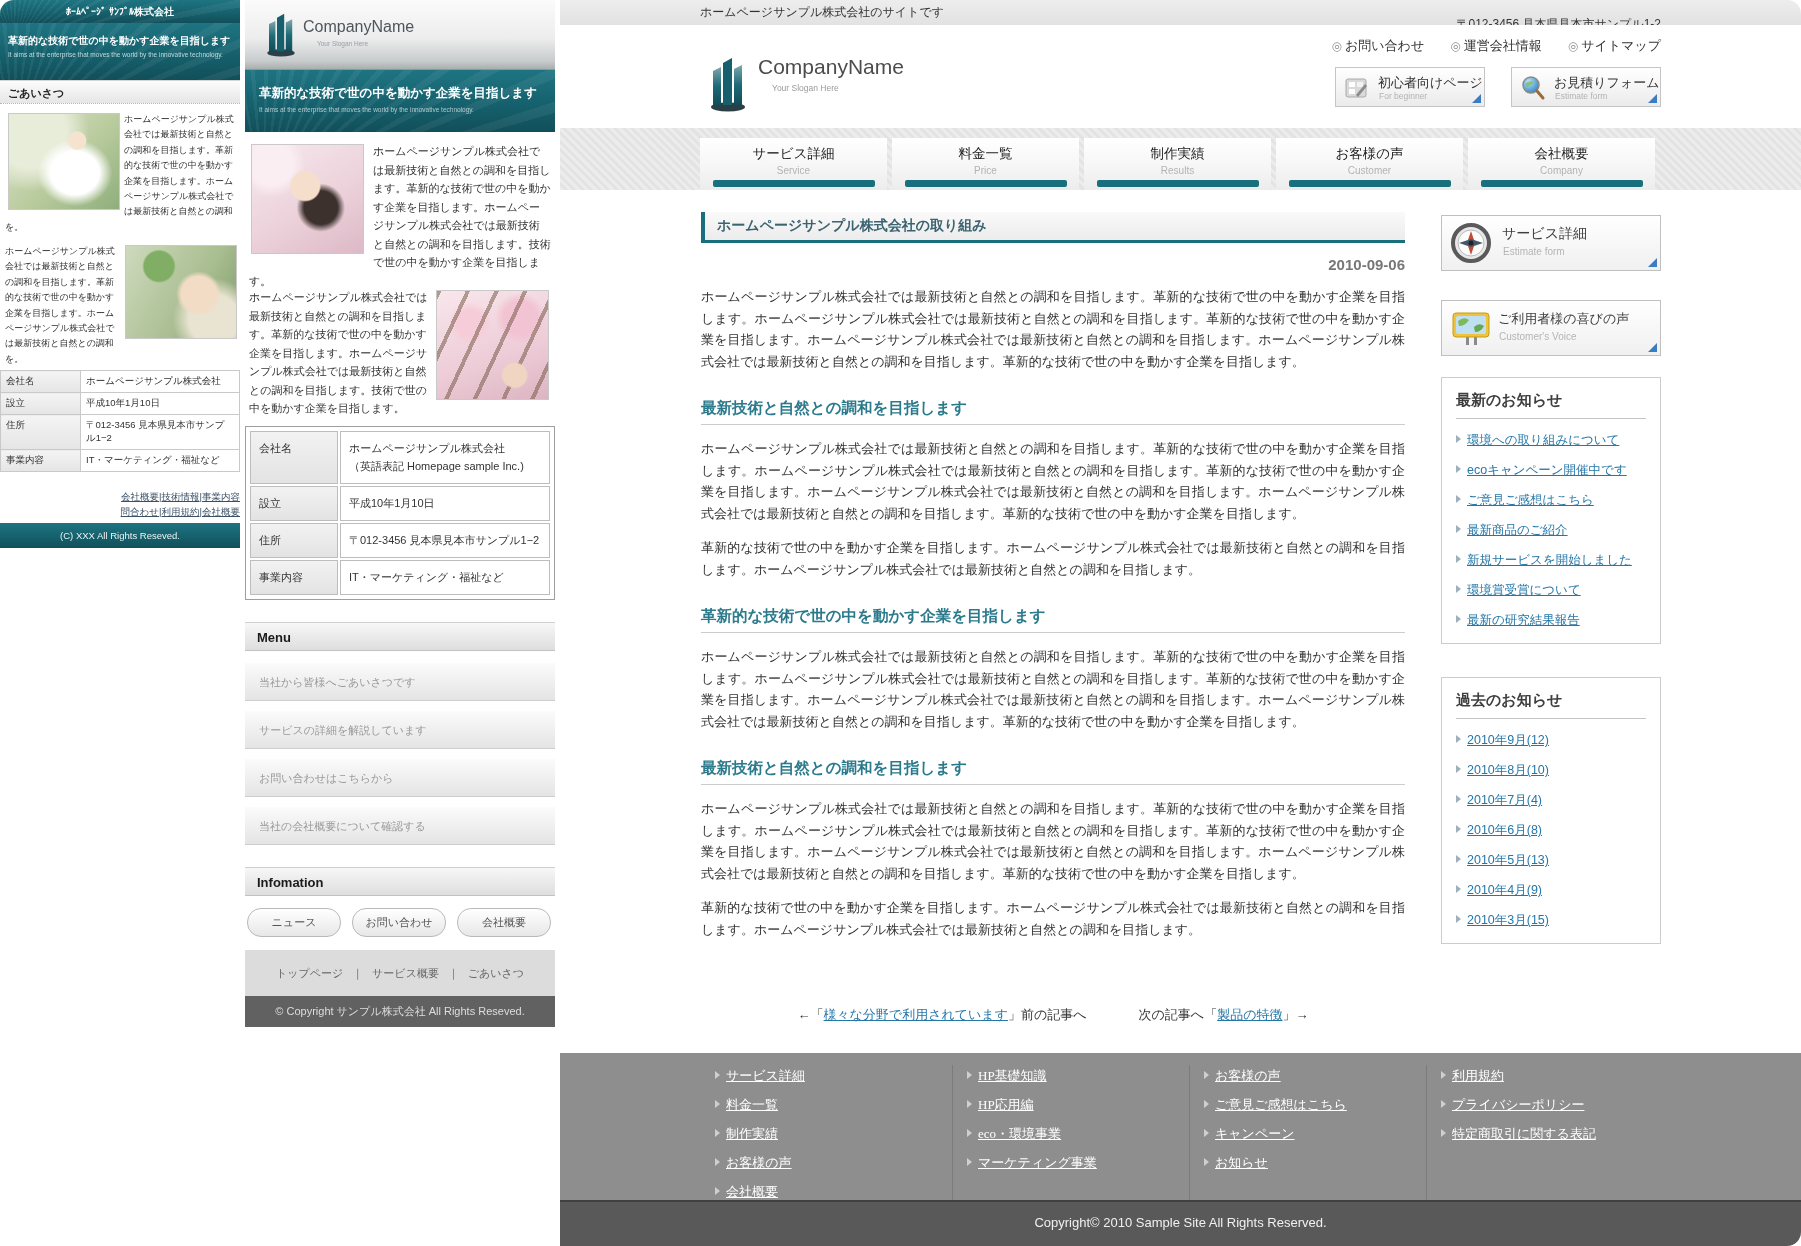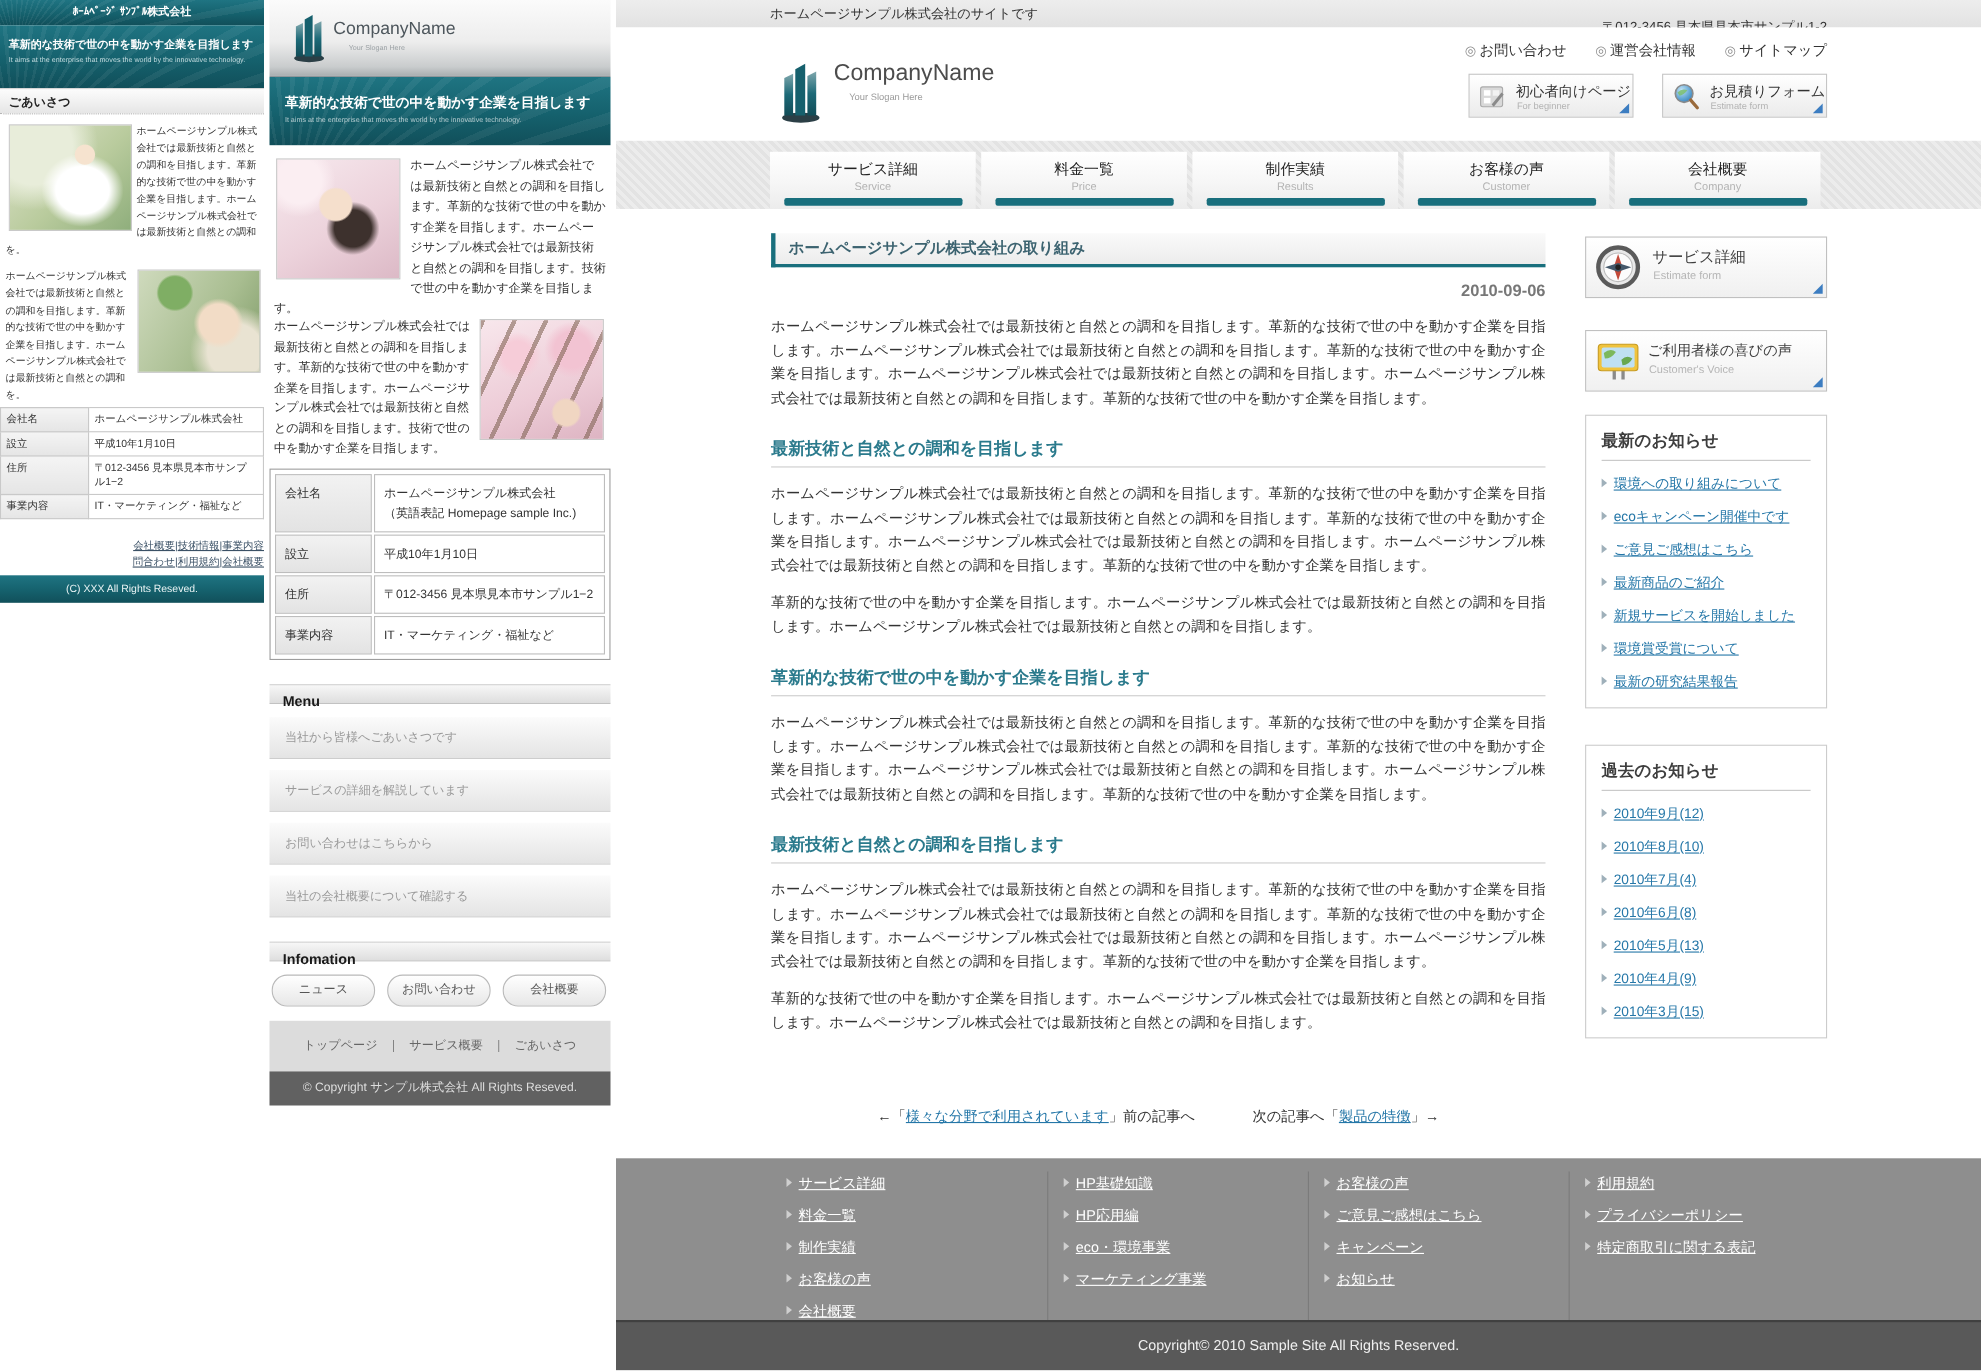--- a/index.html
+++ b/index.html
@@ -1,18 +1,18 @@
 <!DOCTYPE html>
 <html><head>
 <meta charset="utf-8">
 <style>
   * { margin:0; padding:0; box-sizing:border-box; }
   html,body { background:#fff; }
   body { font-family:"Liberation Sans","DejaVu Sans",sans-serif; color:#333; }
-  .canvas { position:relative; width:1801px; height:1246px; background:#fff; overflow:hidden; }
+  .canvas { position:relative; width:1801px; height:1246px; background:#fff; overflow:hidden;border-radius:14px; }
   a { text-decoration:underline; cursor:pointer; }
 
   
   .teal-grad { background:linear-gradient(180deg,#1f7482 0%,#15616d 55%,#114f5a 100%); }
   .burst { position:relative; overflow:hidden; }
   .burst::before { content:""; position:absolute; inset:-60%;
      background:repeating-conic-gradient(from 0deg at 30% 120%, rgba(255,255,255,0.06) 0 2deg, transparent 2deg 6deg); }
   .hatch { background:repeating-linear-gradient(45deg,#ececec 0 3px,#e3e3e3 3px 6px); }
   .corner { position:absolute; right:3px; bottom:3px; width:0; height:0;
      border-left:9px solid transparent; border-bottom:9px solid #3c7dc1; }
@@ -57,21 +57,21 @@
   .mp-block1 { height:138px; }
   .mp-block1 .photo { float:left; margin:2px 9px 0 2px; }
   .mp-block2 { height:138px; margin-top:8px; }
   .mp-block2 .photo { float:right; margin:2px 2px 0 7px; }
   .mp-tablewrap { margin-top:10px; border:1px solid #9e9e9e; background:#fff; padding:2px; }
   .mp-table { width:100%; border-collapse:separate; border-spacing:2px; font-size:11px; }
   .mp-table td { border:1px solid #bdbdbd; padding:9px 8px; vertical-align:top; background:#fff; }
   .mp-table td.lbl { width:88px; background:linear-gradient(180deg,#f2f2f2,#e3e3e3); }
   .mp-table .v2 { margin-top:3px; }
   .mp-table .v2:empty { display:none; }
-  .mp-head-bar { margin-top:22px; height:18px; line-height:29px; padding-left:12px; font-size:13px; font-weight:bold; color:#1a1a1a;
+  .mp-head-bar { margin-top:22px; height:29px; line-height:29px; padding-left:12px; font-size:13px; font-weight:bold; color:#1a1a1a;
      background:linear-gradient(180deg,#f7f7f7,#dedede); border-top:1px solid #cfcfcf; border-bottom:1px solid #c2c2c2; }
   .mp-menu { list-style:none; margin-top:12px; }
   .mp-menu li { height:38px; line-height:38px; padding-left:14px; margin-bottom:10px; font-size:11px; color:#999;
      background:linear-gradient(180deg,#fbfbfb,#e4e4e4); border-bottom:1px solid #cdcdcd; cursor:pointer; }
   .mp-buttons { display:flex; gap:11px; margin:12px 0 0 2px; }
   .mp-buttons .pill { width:94px; height:29px; line-height:27px; text-align:center; font-size:11px; color:#555;
      border:1px solid #b9b9b9; border-radius:14px; background:linear-gradient(180deg,#ffffff,#e7e7e7); cursor:pointer; }
   .mp-footlinks { margin-top:13px; height:46px; line-height:46px; text-align:center; font-size:11px; color:#666; background:#dcdcdc; }
   .mp-footlinks a { color:#666; text-decoration:none; }
   .mp-footlinks .sep { margin:0 6px; }
@@ -129,21 +129,21 @@
   .side-box { margin-top:21px; border:1px solid #ccc; padding:13px 14px 14px 14px; background:#fff; }
   .side-box h3 { font-size:15px; color:#3e3e3e; font-weight:bold; padding-bottom:8px; border-bottom:1px solid #c5c5c5; }
   .side-box ul { list-style:none; }
   .side-box li { margin-top:13px; font-size:12.5px; white-space:nowrap; }
   .side-box a { color:#2577a8; }
   .side-box.archive { margin-top:33px; }
 
   .m-footer { position:absolute; left:0; top:1053px; width:1241px; height:147px; background:#8e8e8e; }
   .m-footer .cols { position:absolute; left:155px; top:12px; display:flex; }
   .fcol { width:237px; min-height:122px; padding-top:2px; }
-  .fcol + .fcol { border-left:1px solid #7b7b7b; padding-left:14px; }
+  .fcol + .fcol { border-left:1px solid #7b7b7b; padding-left:14px;font-family:Liberation Serif, serif; }
   .fcol ul { list-style:none; }
   .fcol li { margin-bottom:11px; font-size:13px; white-space:nowrap; }
   .fcol a { color:#fff; }
   .fcol .tri { border-left-color:#cfcfcf; }
   .m-copybar { position:absolute; left:0; top:1200px; width:1241px; height:46px; background:#595959;
      border-top:2px solid #404040; text-align:center; line-height:42px; font-size:13px; color:#f0f0f0; }
 
   
   .photo { border:1px solid #c9c9c9; background:#ddd; }
   .photo-woman-field { background:

